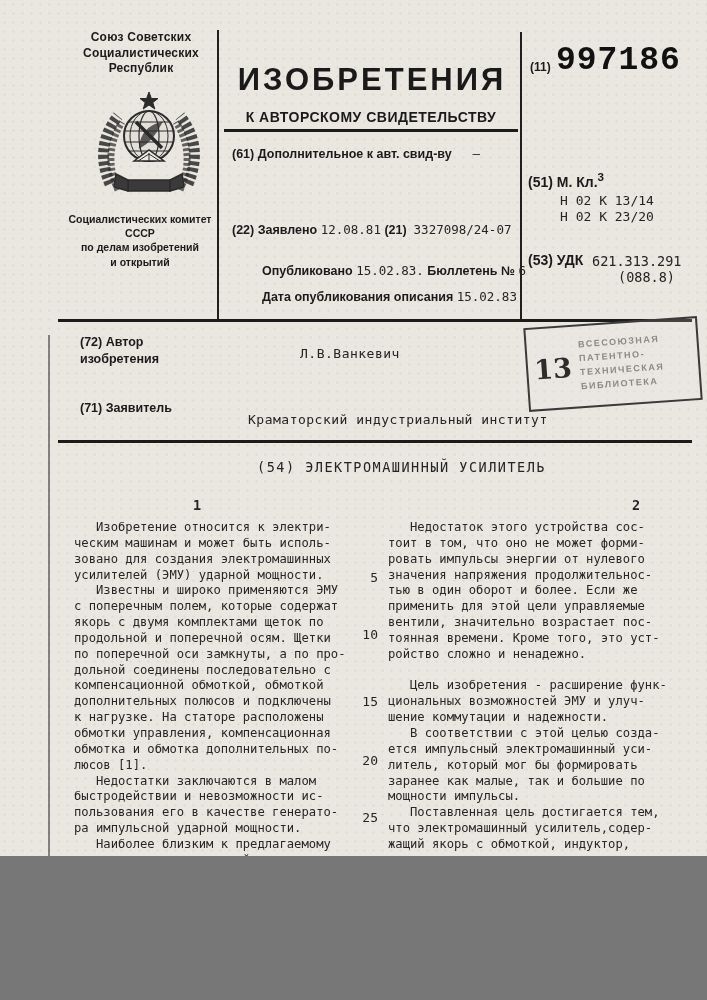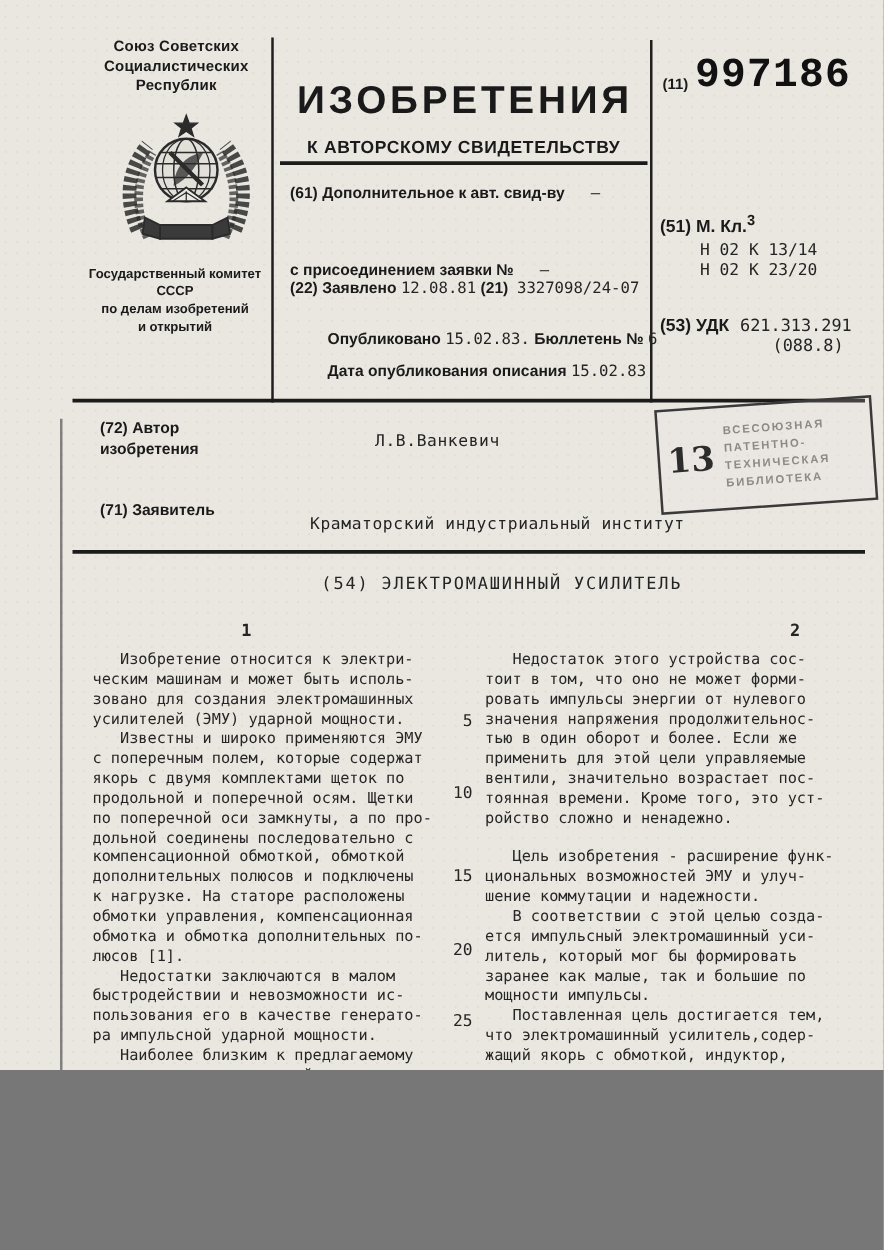--- a/index.html
+++ b/index.html
@@ -85,45 +85,41 @@
         <path d="M50,77 L61,70 M61,77 L61,69 M72,77 L61,70" stroke-width="1"></path>
 
         <path d="M61,8 L63.4,14.5 L70,14.5 L64.8,18.6 L66.8,25 L61,21 L55.2,25 L57.2,18.6 L52,14.5 L58.6,14.5 Z" fill="#2b2b2b" stroke-width="1"></path>
 
         <path d="M40,96 h42 v11 h-42 Z" fill="#3a3a3a" stroke-width="1.5"></path>
         <path d="M28,90 l12,6 v11 l-14,-4 Z M94,90 l-12,6 v11 l14,-4 Z" fill="#3a3a3a" stroke-width="1.5"></path>
       </g>
     </svg>
   </div>
 
-  <div class="abs committee sans-b" style="white-space:pre-line;">Государственный комитет
+  <div class="abs committee sans-b" style="white-space:pre-line;">Социалистических комитет
 СССР
 по делам изобретений
 и открытий</div>
 
   <div class="abs vline" style="left:217px;top:30px;height:292px;"></div>
   <div class="abs vline" style="left:520px;top:32px;height:290px;"></div>
 
   <div class="abs doc2 sans-b">ИЗОБРЕТЕНИЯ</div>
   <div class="abs subt sans-b">К АВТОРСКОМУ СВИДЕТЕЛЬСТВУ</div>
   <div class="abs subt-line"></div>
 
   <div class="abs field sans-b" style="top:146px;">
     <span>(61) Дополнительное к авт. свид-ву</span>&nbsp;&nbsp;&nbsp;&nbsp;&nbsp;
     <span class="val">–</span>
   </div>
   <div class="abs field sans-b" style="top:178px;margin-top:44px;">
     <span>(22) Заявлено</span>
     <span class="val">12.08.81</span>
     <span>(21)</span>&nbsp;
     <span class="val">3327098/24-07</span>
-  </div>
-  <div class="abs field sans-b" style="top:208px;">
-    <span>с присоединением заявки №</span>&nbsp;&nbsp;&nbsp;&nbsp;&nbsp;
-    <span class="val">–</span>
   </div>
   <div class="abs field sans-b" style="top:263px;left:262px;">
     <span>Опубликовано</span>
     <span class="val">15.02.83.</span>
     <span>Бюллетень №</span>
     <span class="val">6</span>
   </div>
   <div class="abs field sans-b" style="top:289px;left:262px;">
     <span>Дата опубликования описания</span>
     <span class="val">15.02.83</span>

